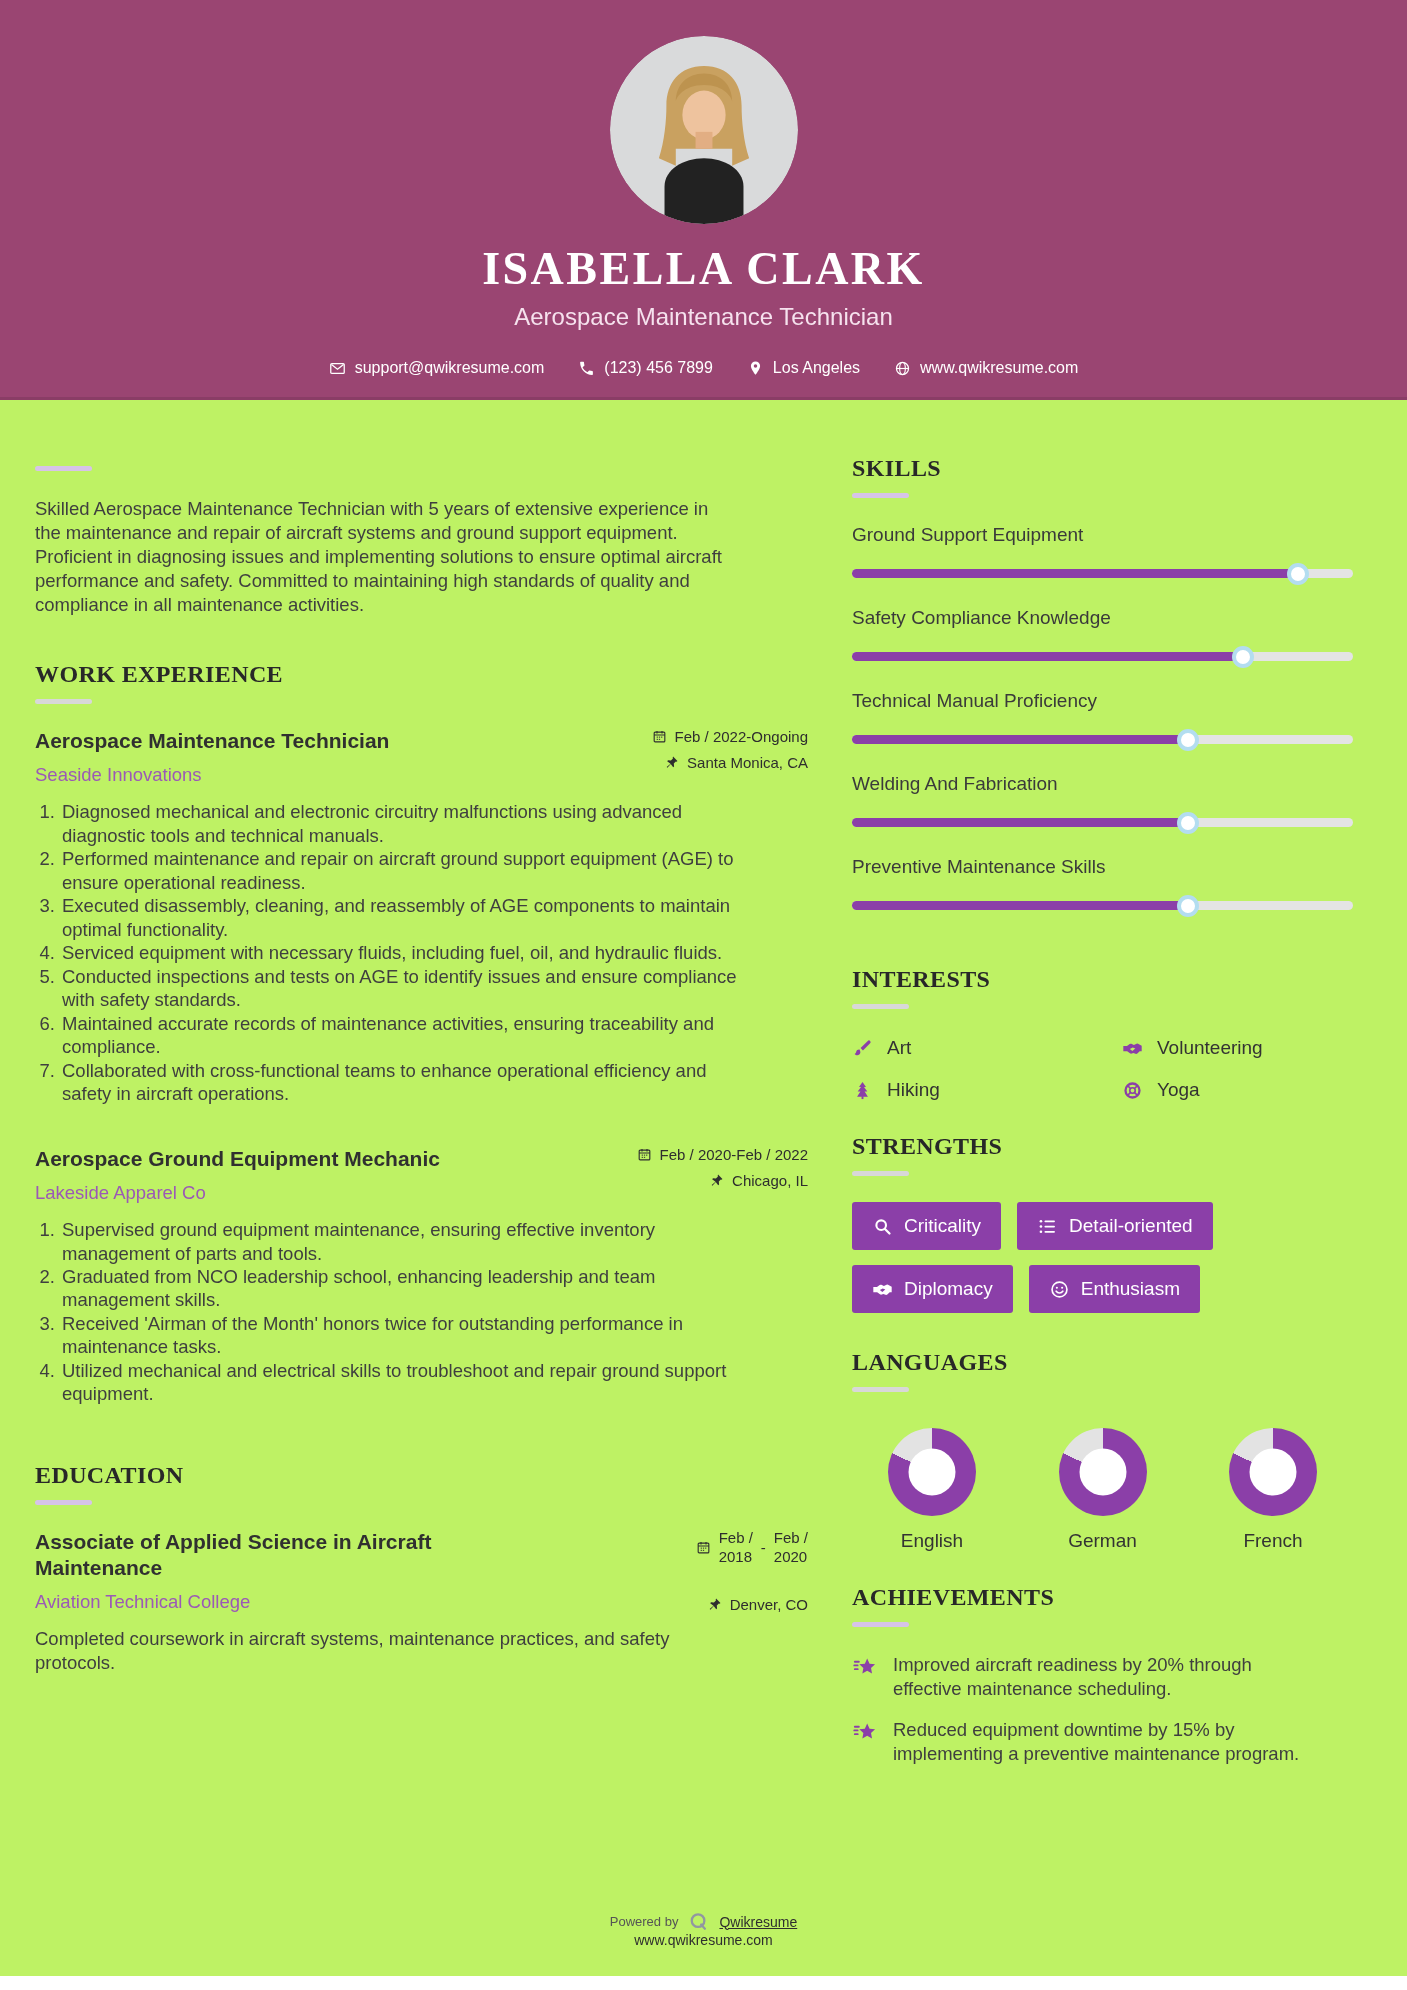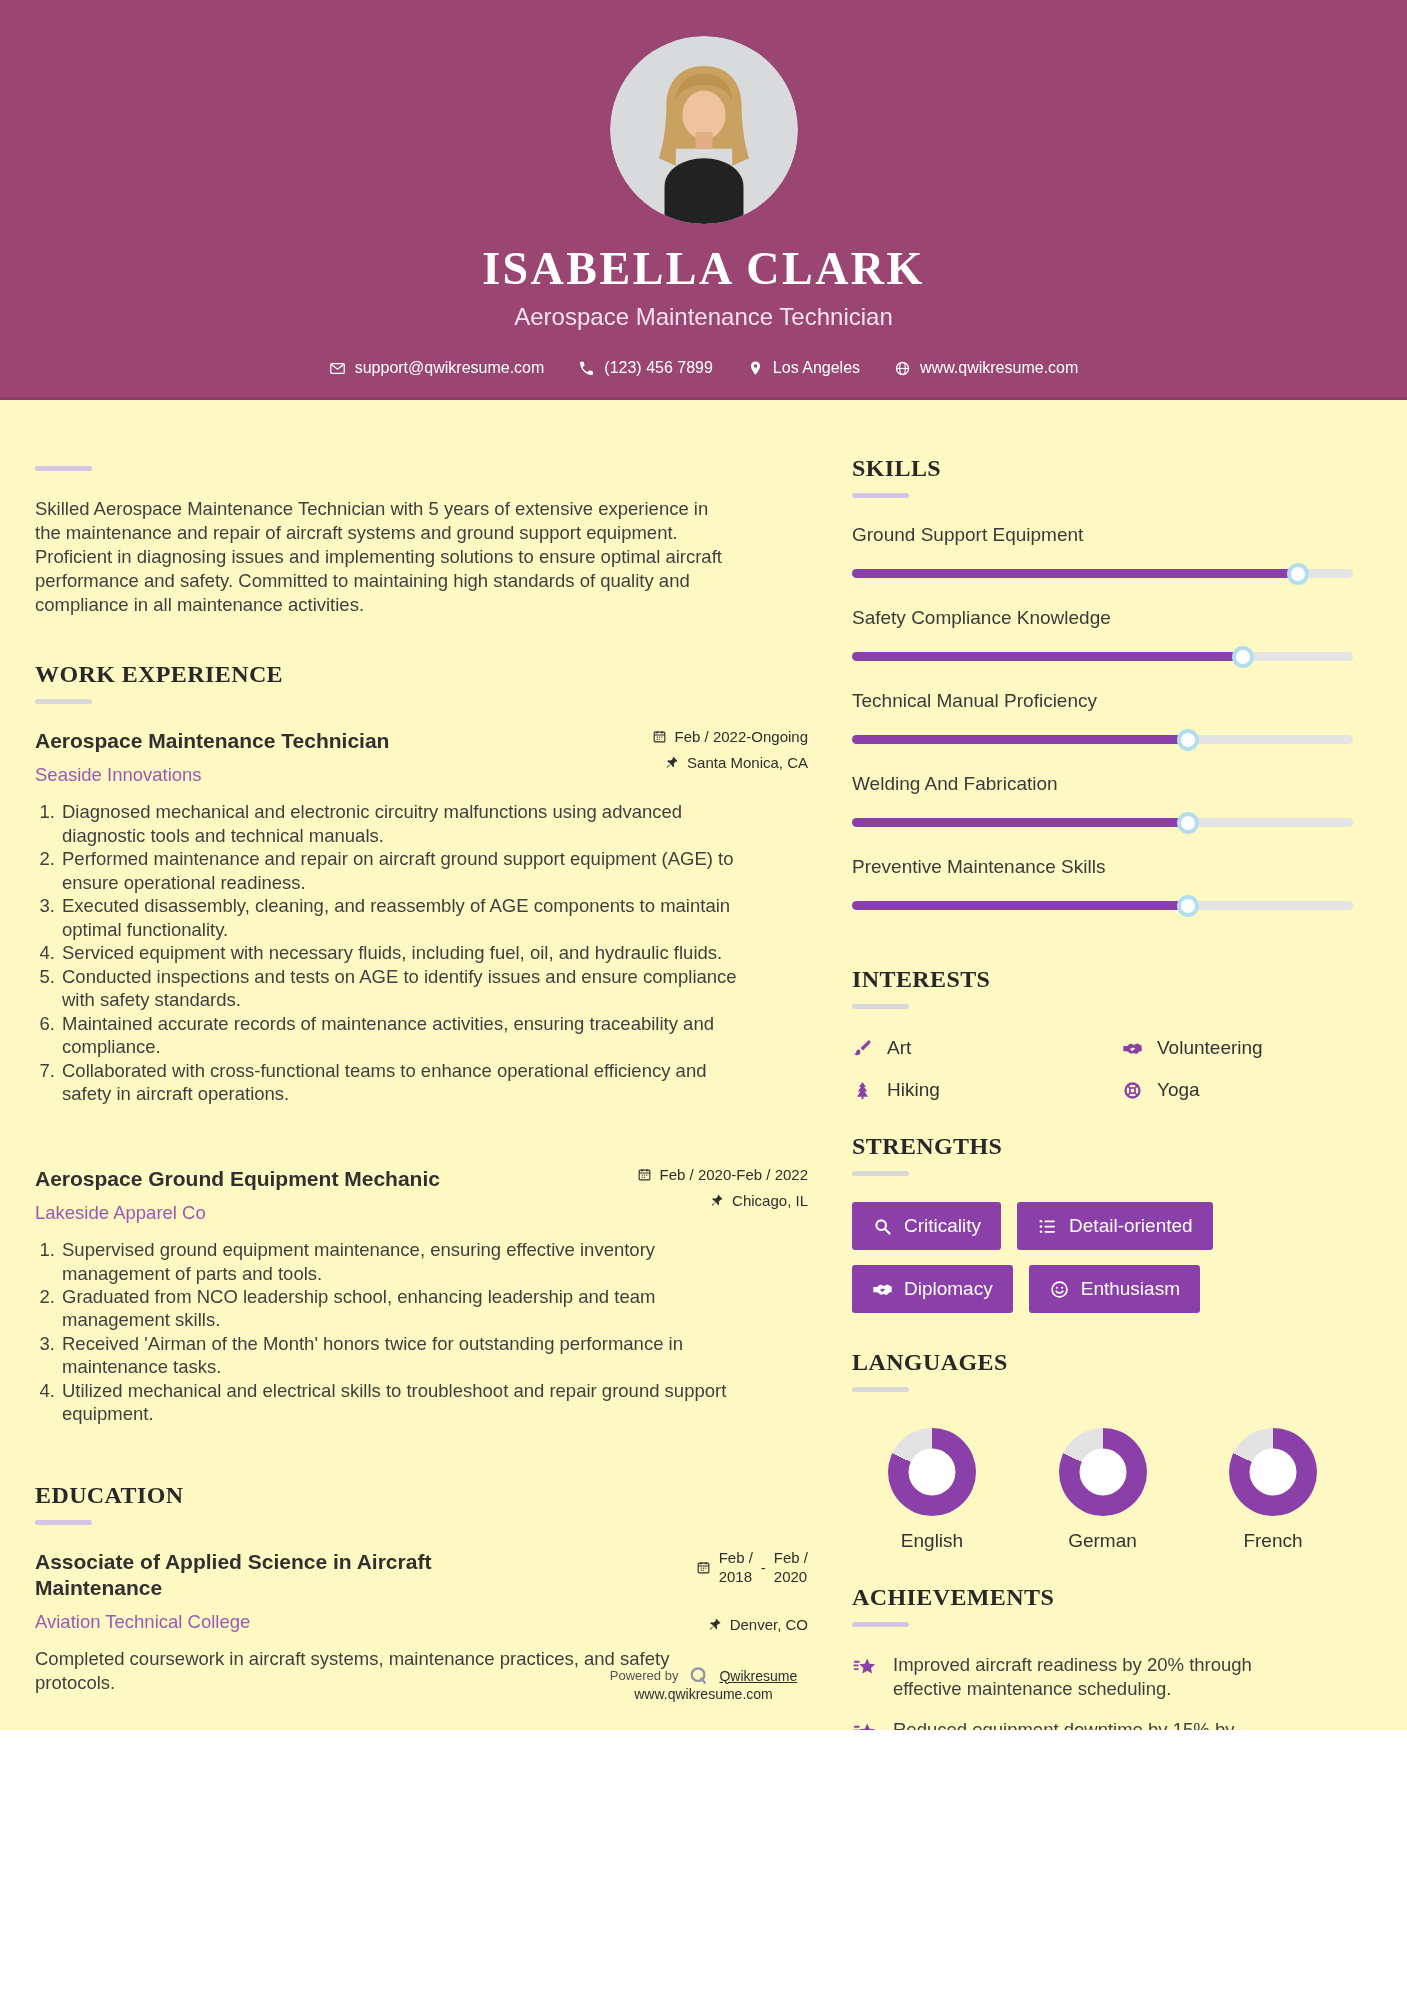--- a/index.html
+++ b/index.html
@@ -1,16 +1,16 @@
 <!DOCTYPE html>
 <html><head>
 <meta charset="utf-8">
 <style>
   html,body{margin:0;padding:0;background:#ffffff;}
-  .page{position:relative;width:1407px;height:1730px;background:#fef9c3;overflow:hidden;
+  .page{position:relative;width:1407px;height:1976px;background:#bef264;overflow:hidden;
         font-family:"Liberation Sans",sans-serif;color:#414141;}
 
   
   .hdr{height:400px;background:#9a4572;text-align:center;border-bottom:3px solid #8a3d66;box-sizing:border-box;padding-top:36px;}
   .avatar{width:188px;height:188px;border-radius:50%;margin:0 auto;display:block;}
   .hdr-name{font-family:"Liberation Serif",serif;font-weight:700;font-size:46px;letter-spacing:2.5px;color:#ffffff;margin-top:18px;}
   .hdr-title{font-size:24px;color:#f6e2ee;margin-top:8px;font-weight:400;}
   .hdr-contact{margin-top:28px;display:flex;justify-content:center;align-items:center;gap:34px;color:#ffffff;font-size:16px;}
   .hc-item{display:flex;align-items:center;gap:9px;}
   .ic{display:inline-block;vertical-align:middle;}
@@ -29,21 +29,21 @@
   .rule{width:57px;height:5px;border-radius:2.5px;background:#d6c4e8;margin-top:11px;}
   .rule.gray{background:#d8d8d8;}
 
   .sec-block{margin-top:0;}
   .mt44{margin-top:44px;} .mt56{margin-top:56px;} .mt46{margin-top:32px;} .mt36{margin-top:36px;}
 
   .para{font-size:18.5px;line-height:1.3;color:#3f3f3f;margin:26px 0 0 0;max-width:695px;}
 
   
   .job{margin-top:24px;}
-  .job + .job{margin-top:60px;}
+  .job + .job{margin-top:40px;}
   .job-head{display:flex;justify-content:space-between;align-items:flex-start;}
   .job-title{font-size:21px;font-weight:700;color:#303030;max-width:450px;line-height:1.25;}
   .job-company{font-size:18.5px;color:#9b59b6;margin-top:10px;}
   .job-meta{text-align:right;flex:0 0 auto;}
   .meta-row{display:flex;justify-content:flex-end;align-items:center;gap:8px;font-size:15px;color:#2e2e2e;}
   .meta-row + .meta-row{margin-top:9px;}
   .date-stack{display:inline-flex;flex-direction:column;line-height:1.25;text-align:left;justify-content:flex-end;}
   .edu-meta .meta-row + .meta-row{margin-top:30px;}
   ol.bullets{margin:14px 0 0 0;padding-left:25px;font-size:18.5px;line-height:1.27;color:#3f3f3f;max-width:690px;}
   ol.bullets li{padding-left:2px;}

